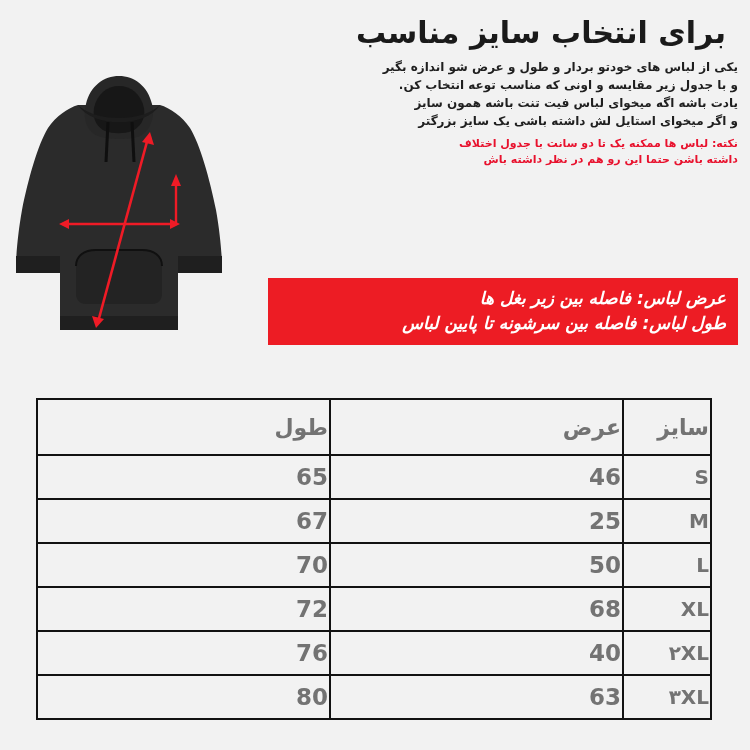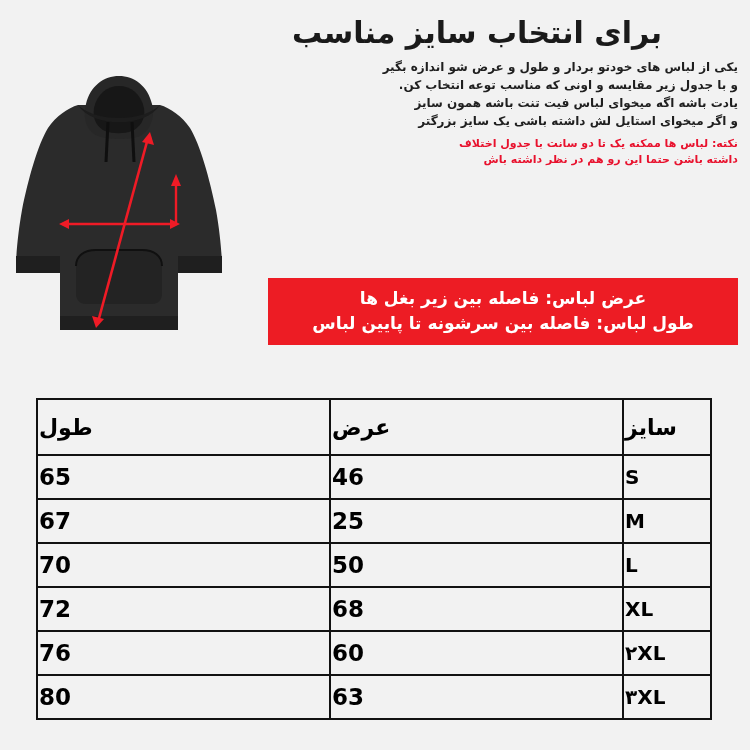--- a/index.html
+++ b/index.html
@@ -39,21 +39,21 @@
     direction: rtl;
   }
 
   .headline {
     font-size: 30px;
     font-weight: bold;
     color: #1a1a1a;
     line-height: 1.25;
     letter-spacing: -0.3px;
     margin: 0 0 6px 0;
-    text-align: center;
+    text-align: right;
     padding-right: 12px;
   }
 
   .body-text {
     font-size: 12px;
     font-weight: bold;
     color: #1f1f1f;
     line-height: 1.5;
     margin: 0;
   }
@@ -74,21 +74,21 @@
 
   .red-box {
     position: absolute;
     top: 278px;
     right: 12px;
     width: 470px;
     background: #ed1c24;
     color: #ffffff;
     padding: 8px 12px 10px 12px;
     box-sizing: border-box;
-    text-align: center;
+    font-style: italic;
   }
   .red-box div {
     font-size: 17px;
     font-weight: bold;
     line-height: 1.45;
     white-space: nowrap;
   }
 
   
   .hoodie-wrap {
@@ -111,22 +111,22 @@
   }
   table.size-table {
     border-collapse: collapse;
     width: 674px;
     background: #f2f2f2;
     table-layout: fixed;
   }
   table.size-table th,
   table.size-table td {
     border: 2px solid #121212;
-    text-align: left;
-    color: #000000;
+    text-align: right;
+    color: #737373;
     font-weight: bold;
   }
   table.size-table thead th {
     height: 52px;
     font-size: 22px;
   }
   table.size-table tbody td {
     height: 40px;
     font-size: 23px;
   }
@@ -236,21 +236,21 @@
           <td>50</td>
           <td>70</td>
         </tr>
         <tr>
           <td class="cell-size">XL</td>
           <td>68</td>
           <td>72</td>
         </tr>
         <tr>
           <td class="cell-size">۲XL</td>
-          <td>60</td>
+          <td>40</td>
           <td>76</td>
         </tr>
         <tr>
           <td class="cell-size">۳XL</td>
           <td>63</td>
           <td>80</td>
         </tr>
       </tbody>
     </table>
   </div>

